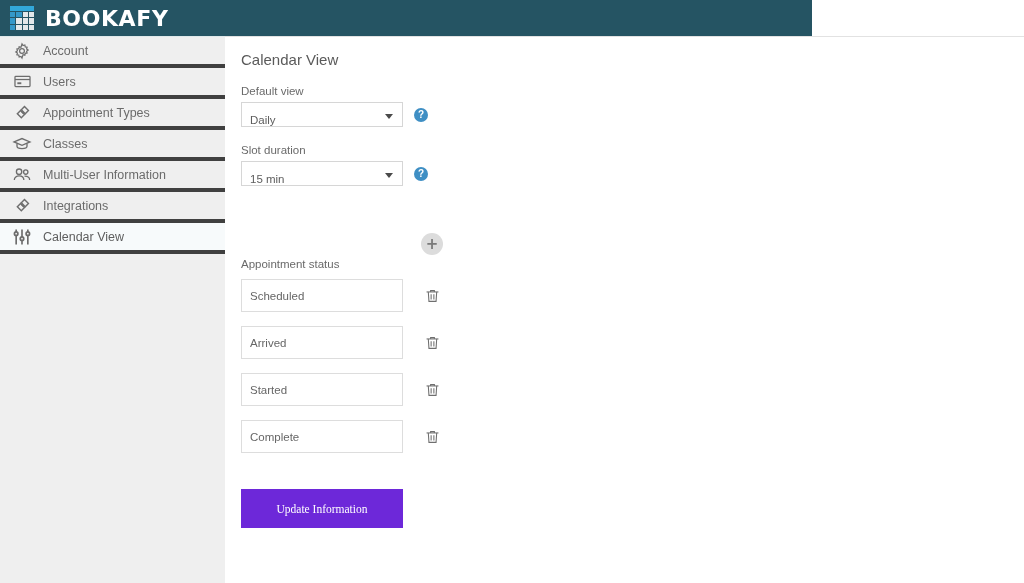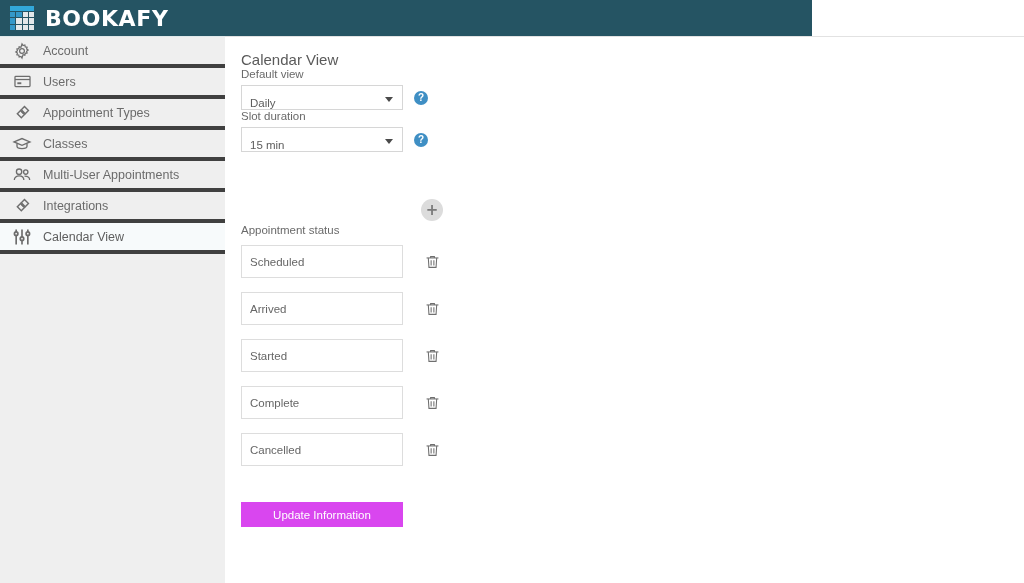--- a/index.html
+++ b/index.html
@@ -82,21 +82,21 @@
     border-top: 1px solid #e2e2e2;
   }
   .page-title {
     margin: 0;
     padding: 14px 0 0 16px;
     font-size: 15px;
     font-weight: normal;
     color: #5a5a5a;
     font-family: "Liberation Sans", sans-serif;
   }
-  .field-block { padding-left: 16px; }
+  .field-block { padding-left: 16px; margin-top: 17px; }
   .field-label {
     font-size: 11.5px;
     color: #6a6a6a;
     margin-bottom: 5px;
   }
   .field-row { display: flex; align-items: center; }
 
   .select-box {
     position: relative;
     width: 162px; height: 25px;
@@ -175,27 +175,27 @@
     width: 18px; height: 18px;
     display: flex; align-items: center; justify-content: center;
     color: #6f6f6f;
     cursor: pointer;
   }
   .trash-btn svg { display: block; }
 
   .update-btn {
     margin-left: 16px;
     margin-top: 22px;
-    width: 162px; height: 25px;
-    background: #d946ef;
+    width: 162px; height: 39px;
+    background: #6d28d9;
     border: none;
     color: #ffffff;
     font-size: 11.5px;
     cursor: pointer;
-    font-family: Liberation Sans, sans-serif;
+    font-family: Liberation Serif, serif;
   }
 </style>
 </head>
 <body>
 
 <div id="app">
 
   <div class="topbar">
     <div class="logo-wrap">
       <span class="logo-icon">
@@ -263,21 +263,21 @@
 
     <div class="nav-item">
       <span class="nav-icon">
         <svg width="20" height="20" viewBox="0 0 24 24" fill="none" stroke="#6d6d6d" stroke-width="1.6">
           <circle cx="8.5" cy="8" r="3.2"></circle>
           <path d="M2.8 18c0-3.2 2.6-5 5.7-5s5.7 1.8 5.7 5"></path>
           <circle cx="16.5" cy="8.5" r="2.6"></circle>
           <path d="M15 13.4c3 0 6.2 1.3 6.2 4.6"></path>
         </svg>
       </span>
-      <span class="nav-label">Multi-User Appointments</span>
+      <span class="nav-label">Multi-User Information</span>
     </div>
 
     <div class="nav-item">
       <span class="nav-icon">
         <svg width="19" height="19" viewBox="0 0 24 24" fill="none" stroke="#6d6d6d" stroke-width="1.8">
           <path d="M14.5 4.5l5 5-4 4-5-5z"></path>
           <path d="M9.5 9.5l5 5-4 4-5-5z"></path>
           <line x1="11" y1="11" x2="13" y2="13"></line>
         </svg>
       </span>
@@ -381,30 +381,18 @@
         <line x1="2.5" y1="5.5" x2="21.5" y2="5.5"></line>
         <path d="M9 5.5V3.4h6v2.1"></path>
         <path d="M5.3 5.5l1 15.1h11.4l1-15.1"></path>
         <line x1="9.8" y1="9" x2="9.8" y2="17.5"></line>
         <line x1="14.2" y1="9" x2="14.2" y2="17.5"></line>
       </svg>
     </span>
   </div>
 
 
-  <div class="status-row">
-    <input class="status-input" type="text" value="Cancelled" style="">
-    <span class="trash-btn">
-      <svg width="15" height="16" viewBox="0 0 24 24" fill="none" stroke="#6f6f6f" stroke-width="1.7">
-        <line x1="2.5" y1="5.5" x2="21.5" y2="5.5"></line>
-        <path d="M9 5.5V3.4h6v2.1"></path>
-        <path d="M5.3 5.5l1 15.1h11.4l1-15.1"></path>
-        <line x1="9.8" y1="9" x2="9.8" y2="17.5"></line>
-        <line x1="14.2" y1="9" x2="14.2" y2="17.5"></line>
-      </svg>
-    </span>
-  </div>
 </div>
 
     <button class="update-btn">Update Information</button>
 
   </main>
 </div>
 
 </body></html>

